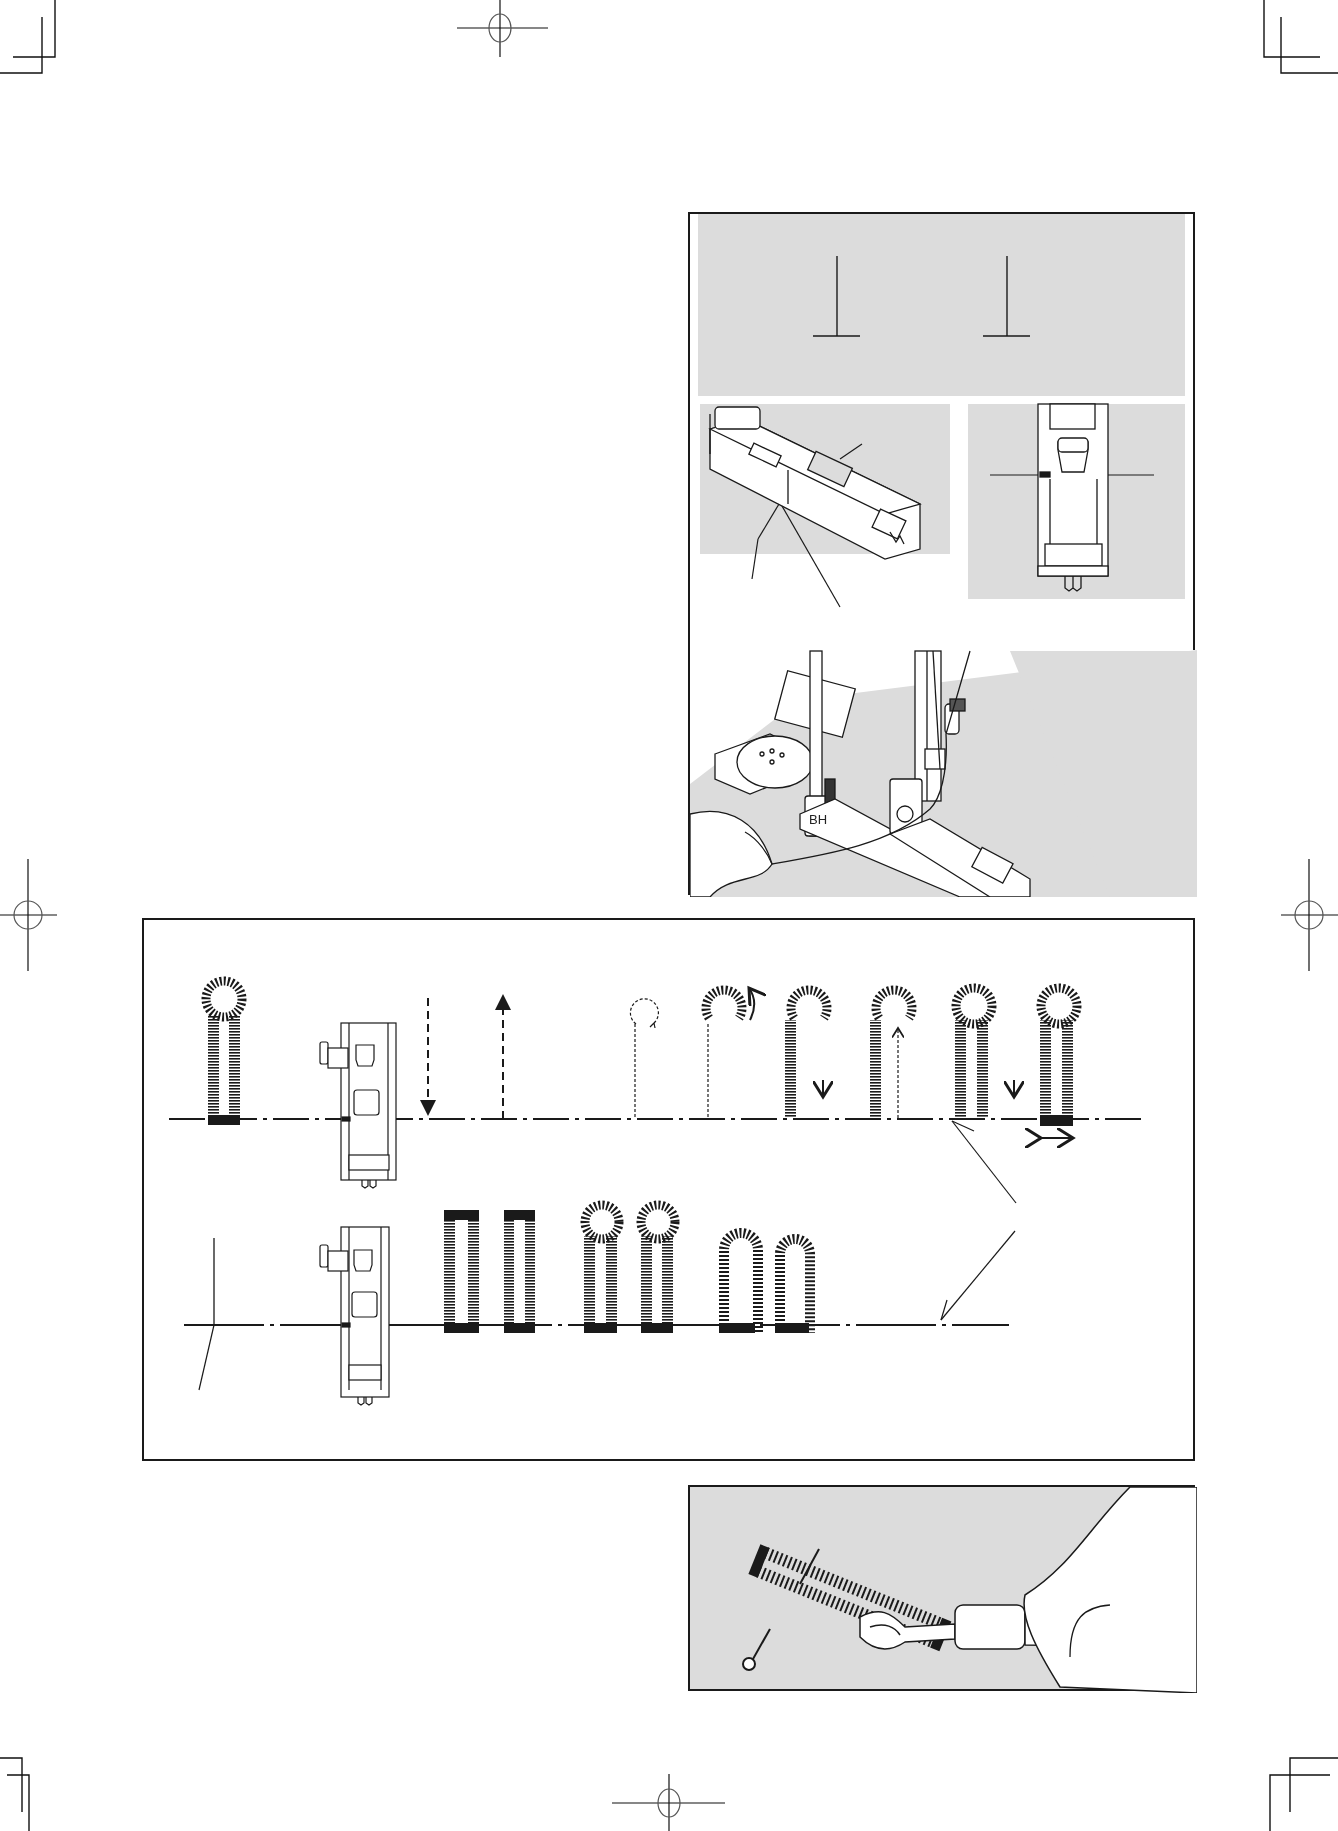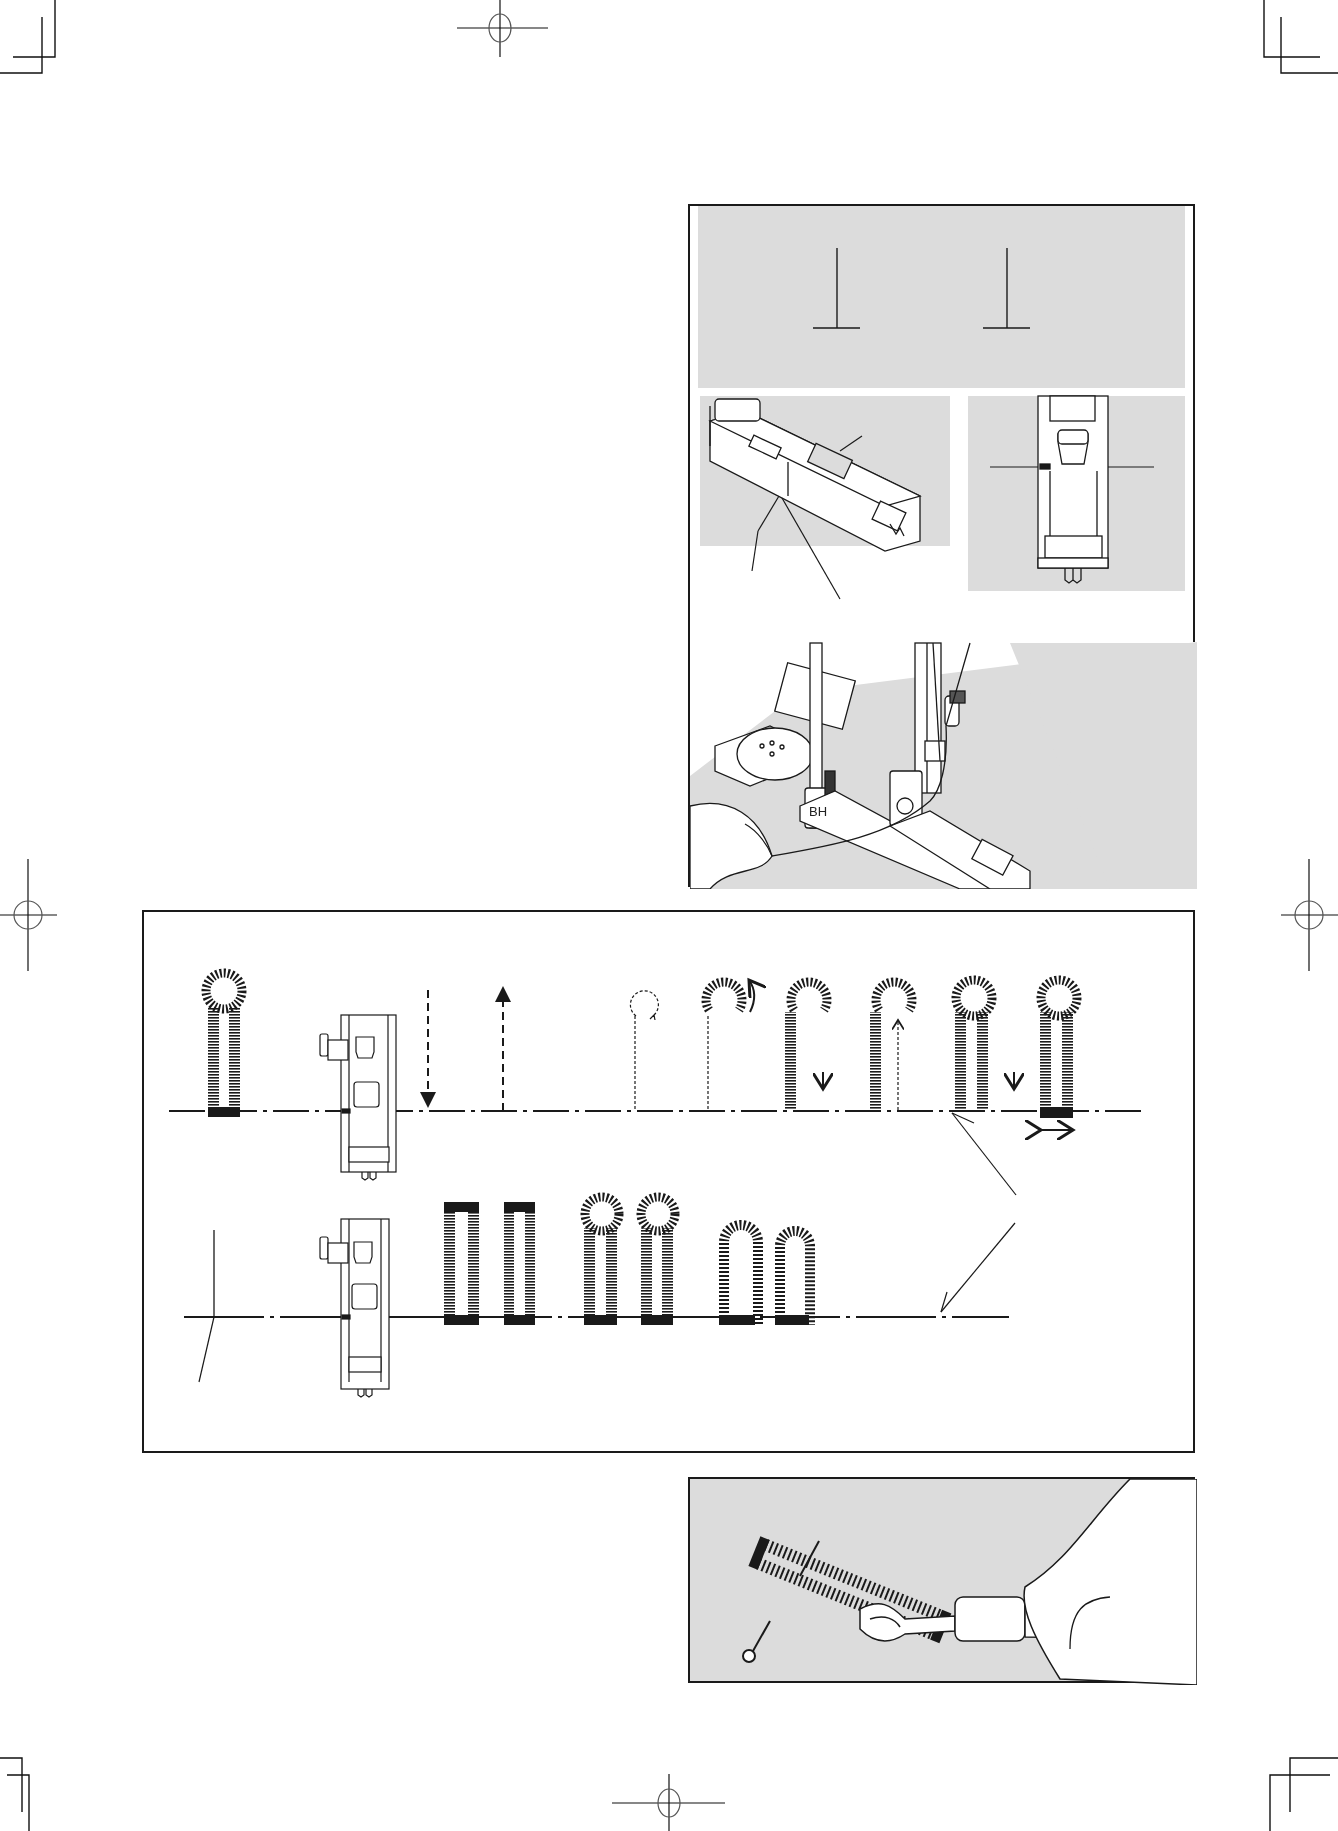--- a/index.html
+++ b/index.html
@@ -1,17 +1,17 @@
 <!DOCTYPE html>
 <html><head>
 <meta charset="utf-8">
 <style>
   html,body{margin:0;padding:0;background:#fff;}
   body{width:1338px;height:1831px;position:relative;overflow:hidden;font-family:"Liberation Sans",sans-serif;}
-  .abs{position:absolute;}
+  .abs{position:absolute;margin-top:8px;}
   svg{position:absolute;left:0;top:0;}
   .bh-label{position:absolute;font-family:"Liberation Sans",sans-serif;font-size:13px;color:#222;}
 </style>
 </head>
 <body>
 
 <svg width="1338" height="1831" viewBox="0 0 1338 1831">
   <g stroke="#111" stroke-width="1.4" fill="none">
 
     <polyline points="55,0 55,57 13,57"></polyline>

